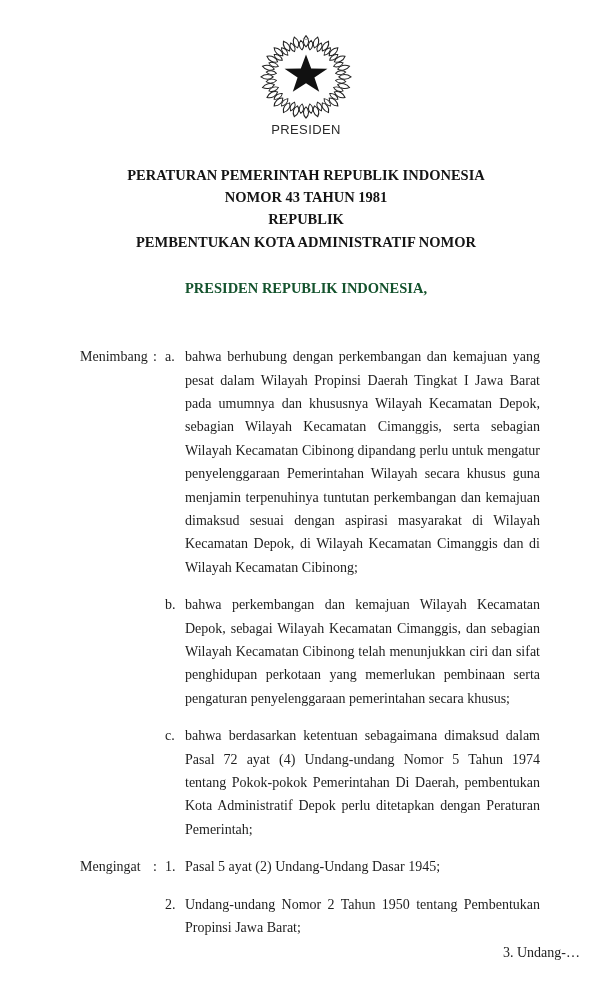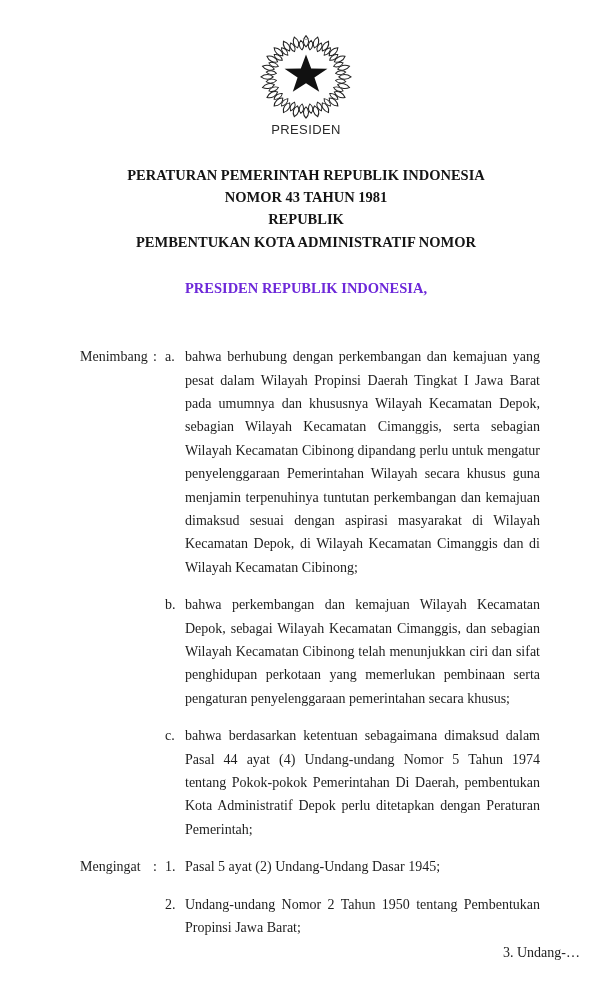--- a/index.html
+++ b/index.html
@@ -31,21 +31,21 @@
     font-weight: bold;
     font-size: 14.5px;
     line-height: 22.4px;
     color: #141414;
   }
   .salutation {
     margin-top: 27px;
     text-align: center;
     font-weight: bold;
     font-size: 14.5px;
-    color: #6d28d9;
+    color: #14532d;
   }
   
   .body-block {
     margin-top: 48px;
     padding: 0 72px;
     font-size: 14px;
     line-height: 23.4px;
     margin-left: 8px;
   }
   .clause-row { display: flex; align-items: flex-start; }
@@ -152,21 +152,21 @@
         <div class="clause-item">
           <div class="item-marker">a.</div>
           <div class="item-text">bahwa berhubung dengan perkembangan dan kemajuan yang pesat dalam Wilayah Propinsi Daerah Tingkat I Jawa Barat pada umumnya dan khususnya Wilayah Kecamatan Depok, sebagian Wilayah Kecamatan Cimanggis, serta sebagian Wilayah Kecamatan Cibinong dipandang perlu untuk mengatur penyelenggaraan Pemerintahan Wilayah secara khusus guna menjamin terpenuhinya tuntutan perkembangan dan kemajuan dimaksud sesuai dengan aspirasi masyarakat di Wilayah Kecamatan Depok, di Wilayah Kecamatan Cimanggis dan di Wilayah Kecamatan Cibinong;</div>
         </div>
         <div class="clause-item">
           <div class="item-marker">b.</div>
           <div class="item-text">bahwa perkembangan dan kemajuan Wilayah Kecamatan Depok, sebagai Wilayah Kecamatan Cimanggis, dan sebagian Wilayah Kecamatan Cibinong telah menunjukkan ciri dan sifat penghidupan perkotaan yang memerlukan pembinaan serta pengaturan penyelenggaraan pemerintahan secara khusus;</div>
         </div>
         <div class="clause-item">
           <div class="item-marker">c.</div>
-          <div class="item-text">bahwa berdasarkan ketentuan sebagaimana dimaksud dalam Pasal 44 ayat (4) Undang-undang Nomor 5 Tahun 1974 tentang Pokok-pokok Pemerintahan Di Daerah, pembentukan Kota Administratif Depok perlu ditetapkan dengan Peraturan Pemerintah;</div>
+          <div class="item-text">bahwa berdasarkan ketentuan sebagaimana dimaksud dalam Pasal 72 ayat (4) Undang-undang Nomor 5 Tahun 1974 tentang Pokok-pokok Pemerintahan Di Daerah, pembentukan Kota Administratif Depok perlu ditetapkan dengan Peraturan Pemerintah;</div>
         </div>
       </div>
     </div>
 
     <div style="height:14px" class="section-gap"></div>
 
     <div class="clause-row">
       <div class="clause-label">Mengingat</div>
       <div class="clause-colon">:</div>
       <div class="clause-items">

